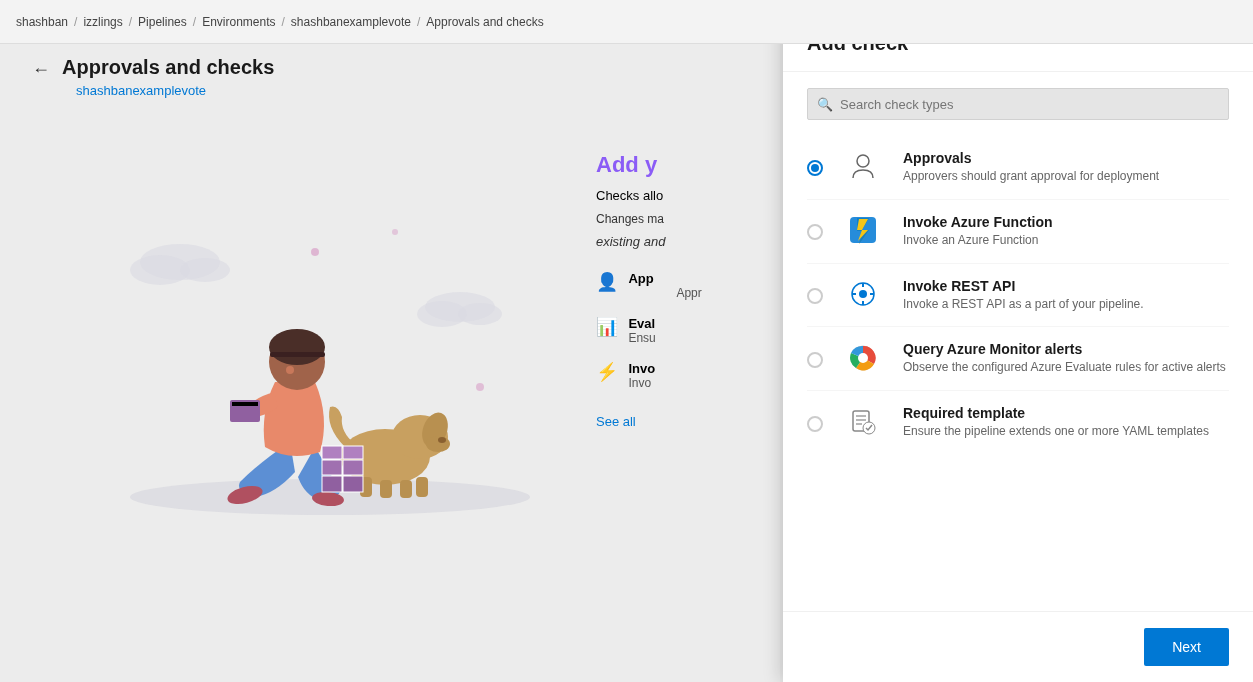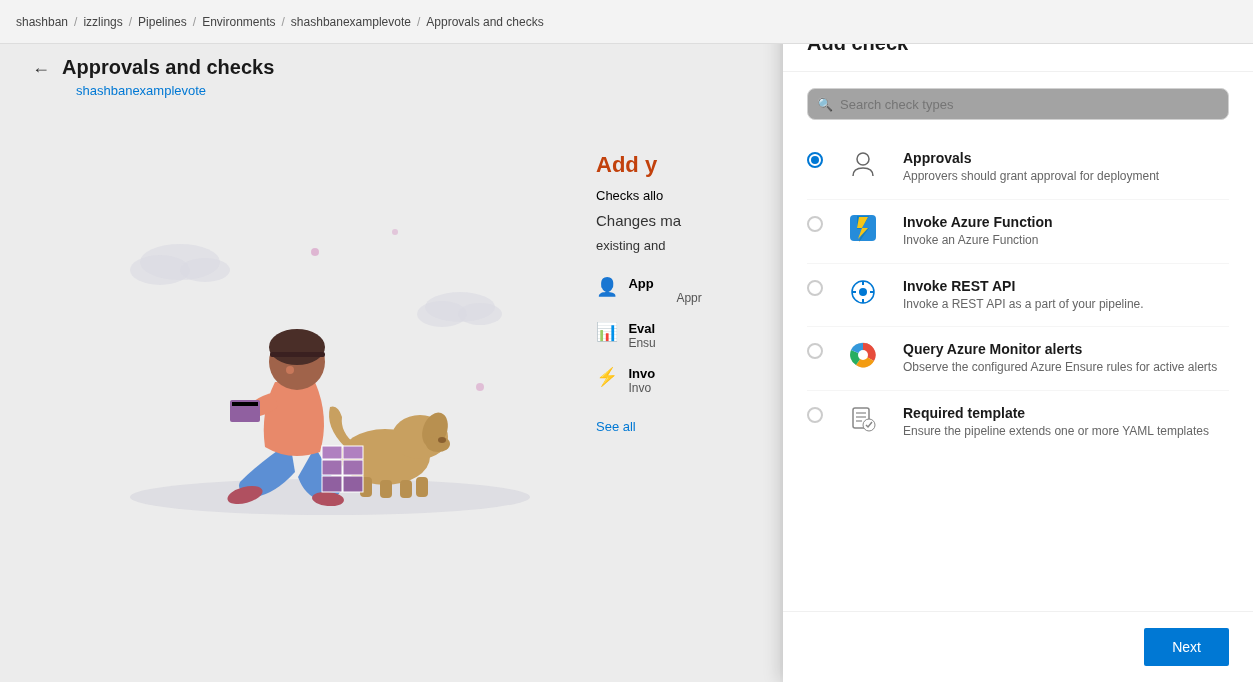--- a/index.html
+++ b/index.html
@@ -44,32 +44,32 @@
       border-bottom: 1px solid #f0f0f0;
     }
     .drawer-title { font-size: 20px; font-weight: 600; color: #1a1a1a; }
     .close-btn { background: none; border: none; cursor: pointer; font-size: 20px; color: #666; padding: 4px; }
 
     .search-box {
       margin: 16px 24px;
       position: relative;
     }
     .search-input {
-      width: 100%; height: 32px; border: 1px solid #d1d1d1; border-radius: 8px;
-      padding: 0 12px 0 32px; font-size: 13px; color: #333; background: #a3a3a3;
+      width: 100%; height: 32px; border: 1px solid #d1d1d1; border-radius: 2px;
+      padding: 0 12px 0 32px; font-size: 13px; color: #333; background: #e5e5e5;
       outline: none;
     }
     .search-icon-wrap {
       position: absolute; left: 10px; top: 50%; transform: translateY(-50%);
       color: #666; font-size: 13px;
     }
 
     .check-types-list { flex: 1; overflow-y: auto; padding: 0 24px; }
     .check-type-item {
-      display: flex; align-items: flex-start; gap: 24px;
+      display: flex; align-items: center; gap: 24px;
       padding: 14px 0; border-bottom: 1px solid #f5f5f5; cursor: pointer;
     }
     .check-type-item:last-child { border-bottom: none; }
 
     .radio-btn {
       width: 16px; height: 16px; border-radius: 50%;
       border: 2px solid #ccc; margin-top: 2px; flex-shrink: 0;
       display: flex; align-items: center; justify-content: center;
       cursor: pointer;
     }
@@ -181,24 +181,24 @@
         <rect x="0" y="8" width="20" height="15" fill="#a070b0" stroke="#fff" stroke-width="1"></rect>
         <rect x="21" y="8" width="20" height="15" fill="#a070b0" stroke="#fff" stroke-width="1"></rect>
 
         <rect x="0" y="-6" width="20" height="13" fill="#b080c0" stroke="#fff" stroke-width="1"></rect>
         <rect x="21" y="-6" width="20" height="13" fill="#b080c0" stroke="#fff" stroke-width="1"></rect>
       </g>
     </svg>
   </div>
 
   <div style="position:absolute; right:0; top:120px; width:200px; padding:0 16px;">
-    <div style="font-size:22px;font-weight:600;color:#c2410c;margin-bottom:8px;">Add y</div>
+    <div style="font-size:22px;font-weight:600;color:#8b5cf6;margin-bottom:8px;">Add y</div>
     <div style="font-size:13px;color:#000000;line-height:1.5;margin-bottom:4px;">Checks allo</div>
-    <div style="font-size:15px;color:#333;line-height:1.5;margin-bottom:4px;">Changes ma</div>
-    <div style="font-size:13px;color:#333;line-height:1.5;margin-bottom:20px;">existing and</div>
+    <div style="font-size:12px;color:#333;line-height:1.5;margin-bottom:4px;">Changes ma</div>
+    <div style="font-size:13px;color:#333;line-height:1.5;margin-bottom:20px;font-style:italic;">existing and</div>
 
     
     <div class="check-item">
       <div style="font-size:18px;">👤</div>
       <div>
         <div style="font-size:13px;font-weight:600;">App</div>
         <div style="font-size:12px;color:#555;margin-left:48px;">Appr</div>
       </div>
     </div>
     <div class="check-item">
@@ -300,21 +300,21 @@
 
           <path d="M15 15 L15 3 A12 12 0 0 1 26 21 Z" fill="#e74c3c"></path>
           <path d="M15 15 L26 21 A12 12 0 0 1 8 25 Z" fill="#f39c12"></path>
           <path d="M15 15 L8 25 A12 12 0 0 1 3 10 Z" fill="#27ae60"></path>
           <path d="M15 15 L3 10 A12 12 0 0 1 15 3 Z" fill="#3498db"></path>
           <circle cx="15" cy="15" r="5" fill="#fff"></circle>
         </svg>
       </div>
       <div class="check-type-info">
         <div class="check-type-name">Query Azure Monitor alerts</div>
-        <div class="check-type-desc">Observe the configured Azure Ensure rules for active alerts</div>
+        <div class="check-type-desc">Observe the configured Azure Evaluate rules for active alerts</div>
       </div>
     </div>
 
     <div class="check-type-item">
       <div class="radio-btn"></div>
       <div class="check-type-icon">
         <svg width="28" height="28" viewBox="0 0 28 28">
           <rect x="4" y="3" width="16" height="20" rx="2" fill="none" stroke="#888" stroke-width="1.5"></rect>
           <line x1="7" y1="8" x2="17" y2="8" stroke="#888" stroke-width="1.2"></line>
           <line x1="7" y1="12" x2="17" y2="12" stroke="#888" stroke-width="1.2"></line>

